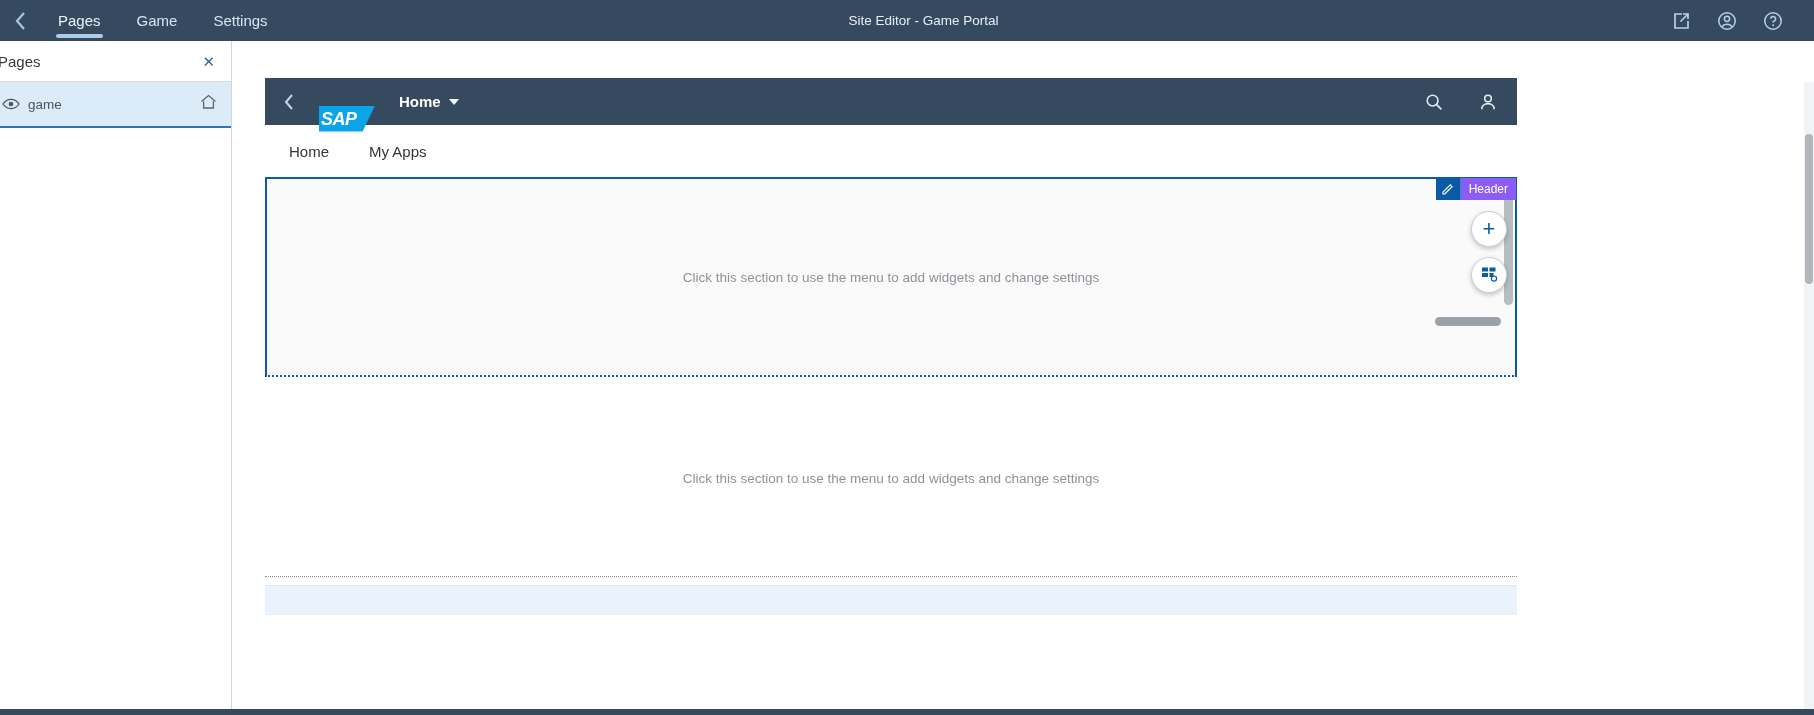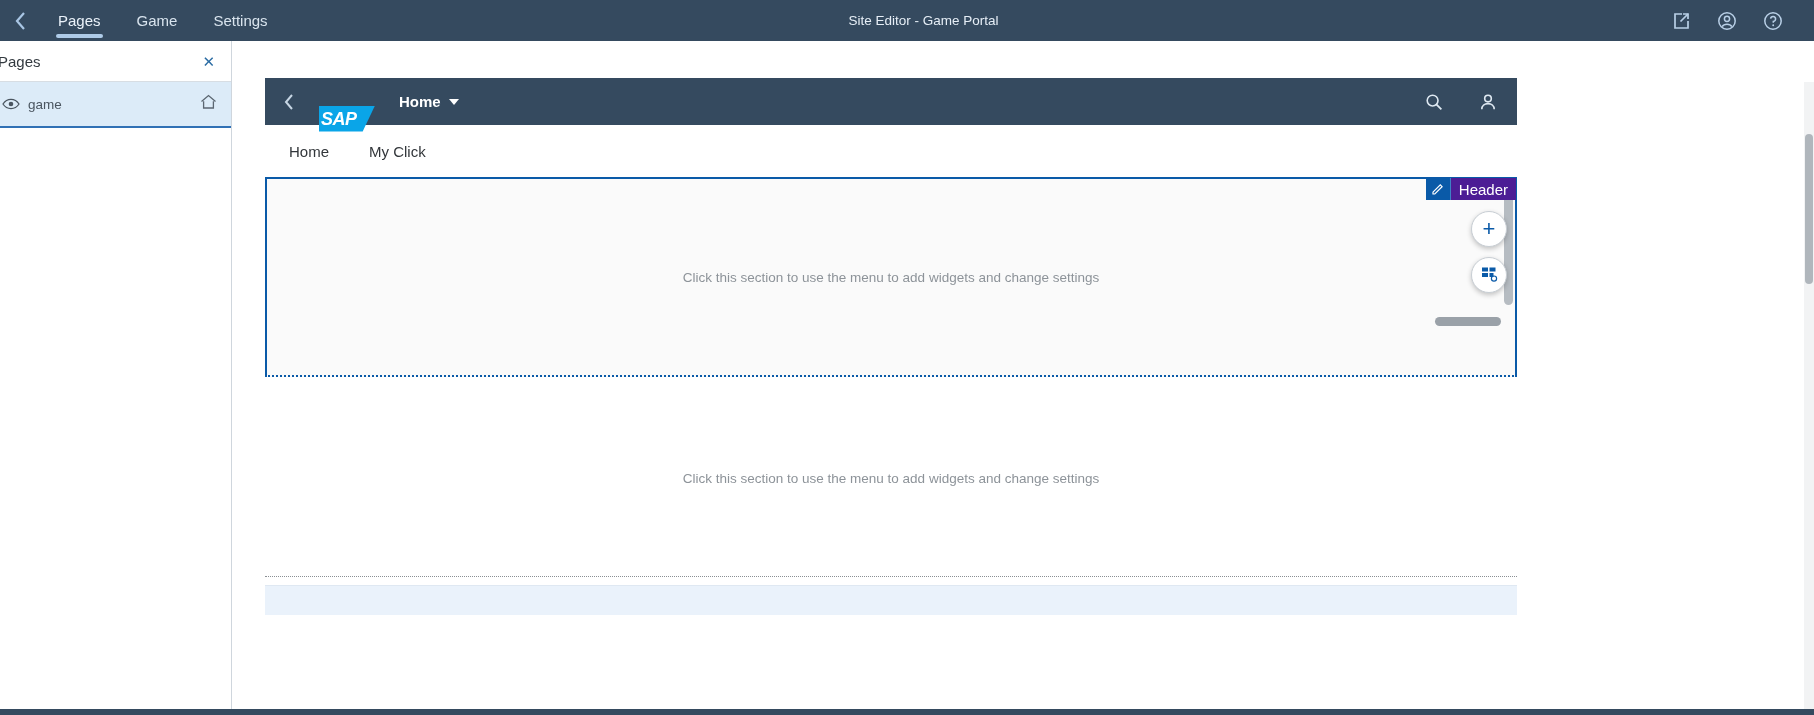--- a/index.html
+++ b/index.html
@@ -205,22 +205,22 @@
     position: absolute; top: -1px; right: -1px;
     display: flex; align-items: stretch;
     height: 22px; z-index: 5;
   }
   .badge-pencil {
     background: #0a5aa8; color: #ffffff;
     width: 24px; display: flex; align-items: center; justify-content: center;
     cursor: pointer;
   }
   .badge-label {
-    background: #4c1d95; color: #ffffff;
-    font-size: 15px; padding: 0 8px;
+    background: #8b5cf6; color: #ffffff;
+    font-size: 12px; padding: 0 8px;
     display: flex; align-items: center;
     border-left: 1px solid #3d82c4;
   }
 
   
   .fab-stack {
     position: absolute; right: 8px; top: 32px;
     display: flex; flex-direction: column; align-items: center; gap: 10px;
     z-index: 6;
   }
@@ -364,21 +364,21 @@
           </svg>
         </div>
       </div>
     </div>
 
     <div class="tab-strip">
       <div class="tab-item">
         <span>Home</span>
       </div>
       <div class="tab-item">
-        <span>My Click</span>
+        <span>My Apps</span>
       </div>
     </div>
 
     <div class="sections">
 
       <div class="section section-1">
         <div class="section-badge">
           <span class="badge-pencil">
             <svg width="12" height="12" viewBox="0 0 12 12" aria-hidden="true">
               <path d="M1 9.2 8.3 1.9l1.8 1.8L2.8 11 1 11z" fill="none" stroke="currentColor" stroke-width="1.2"></path>

